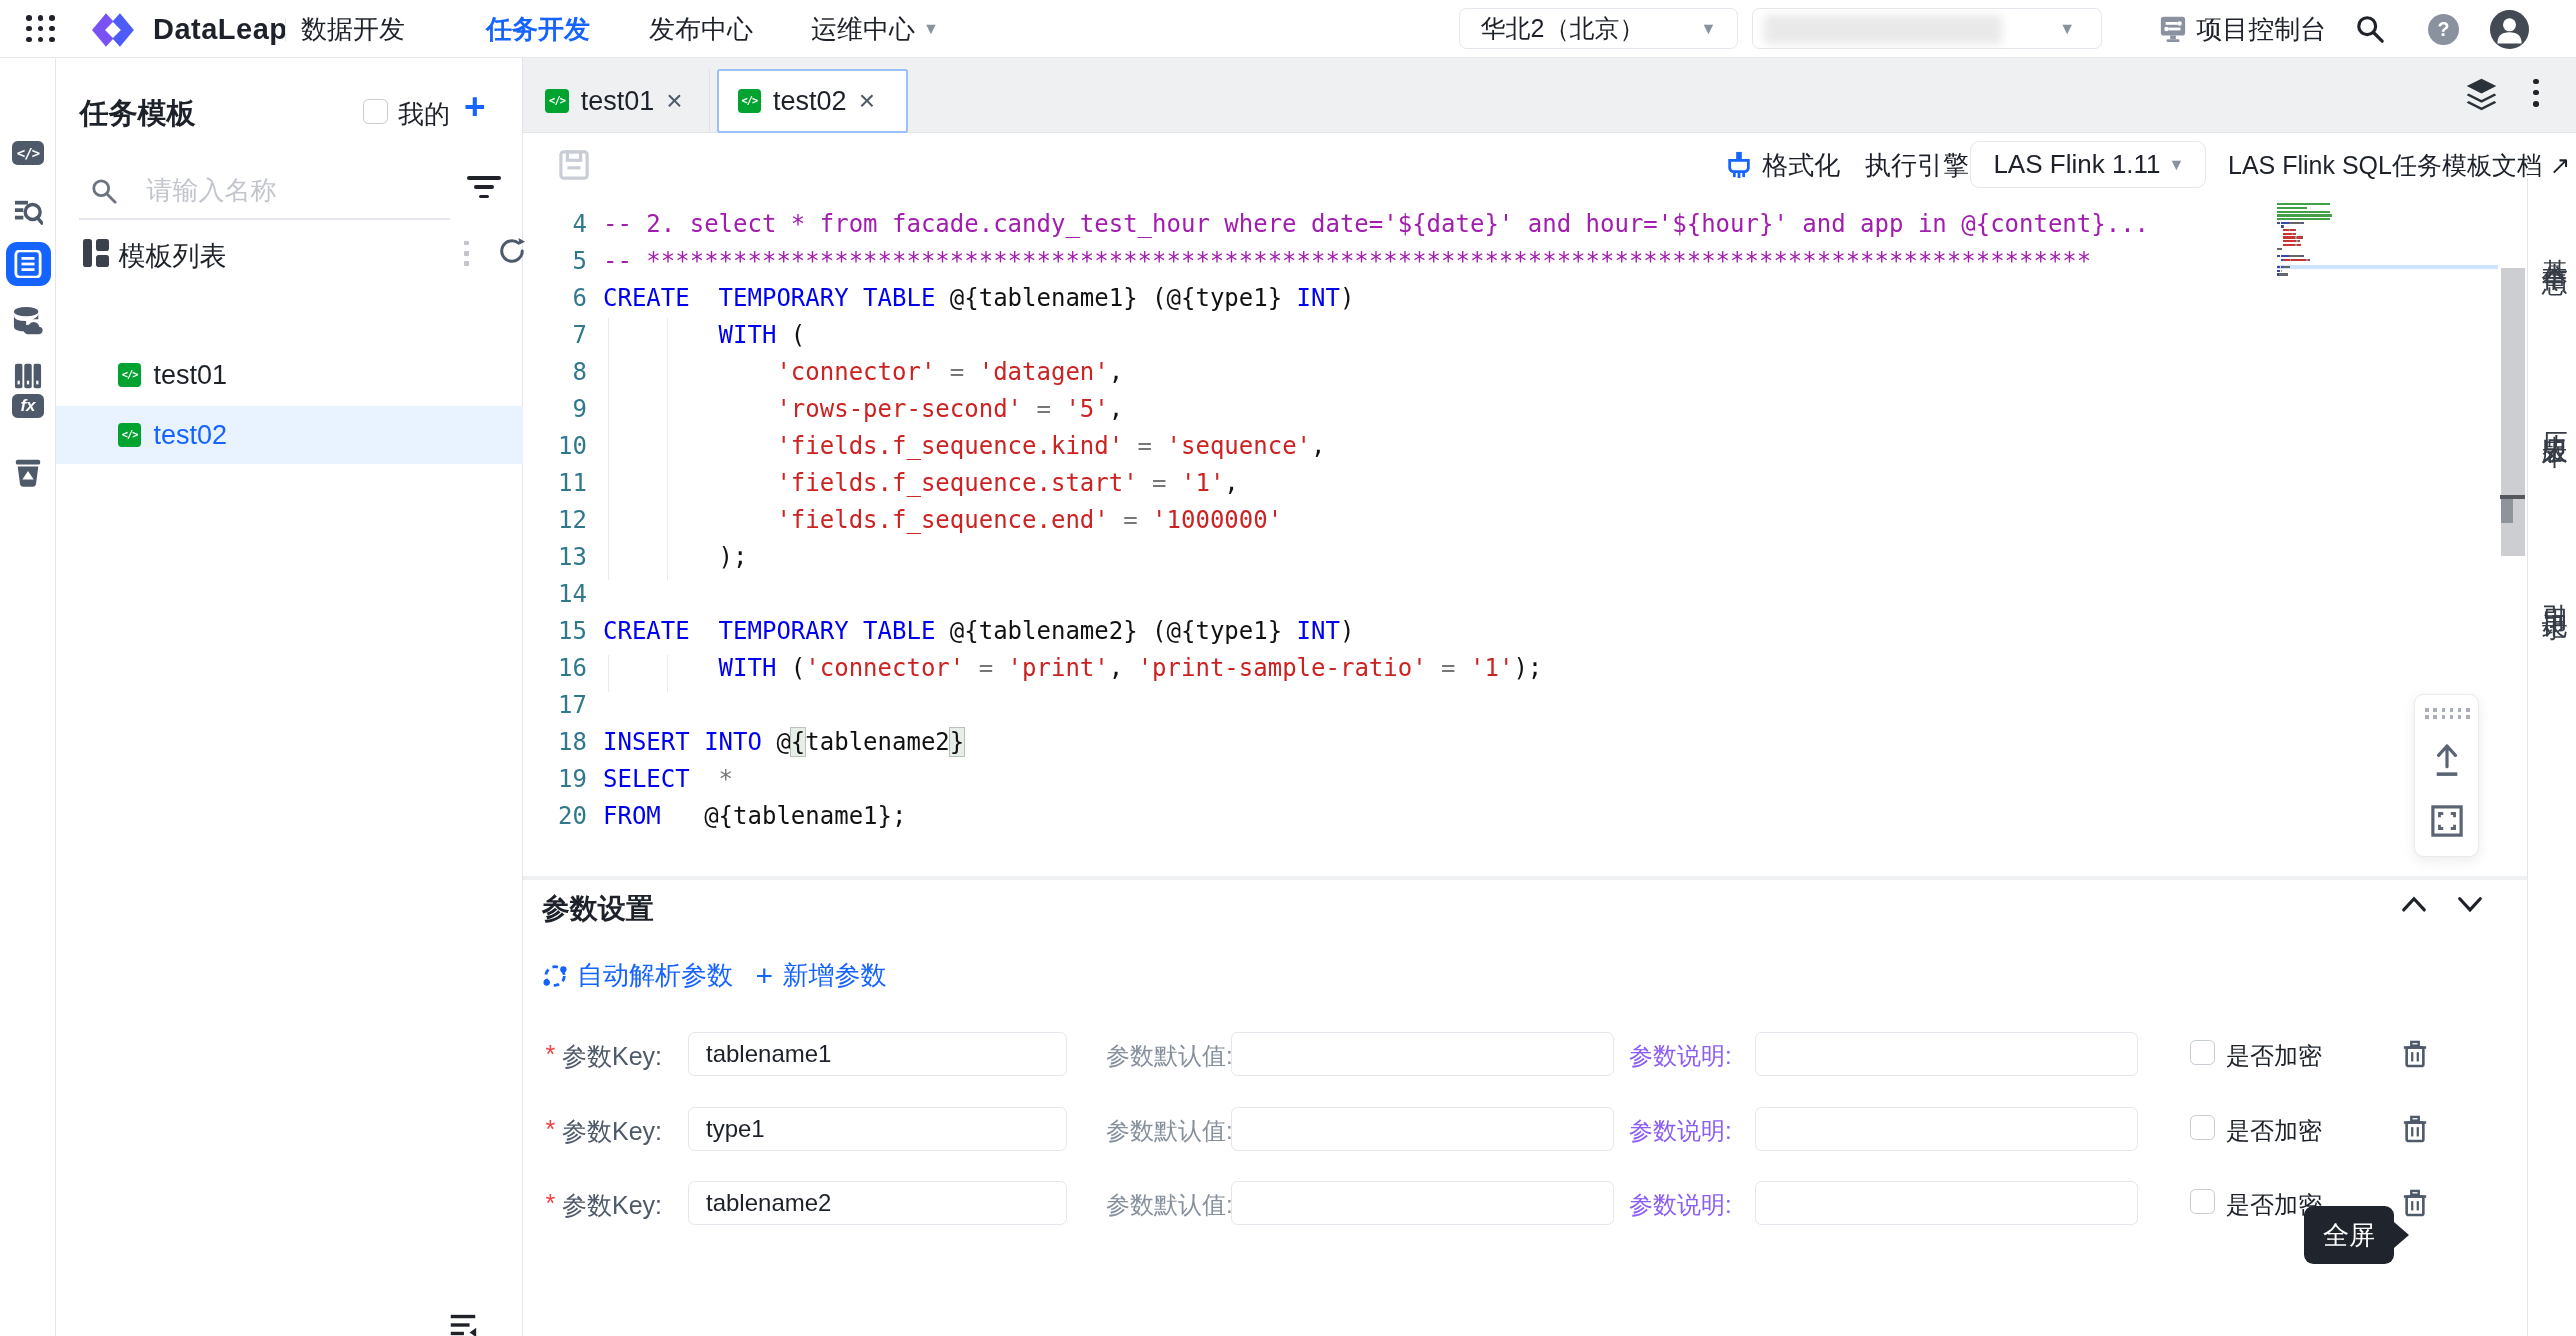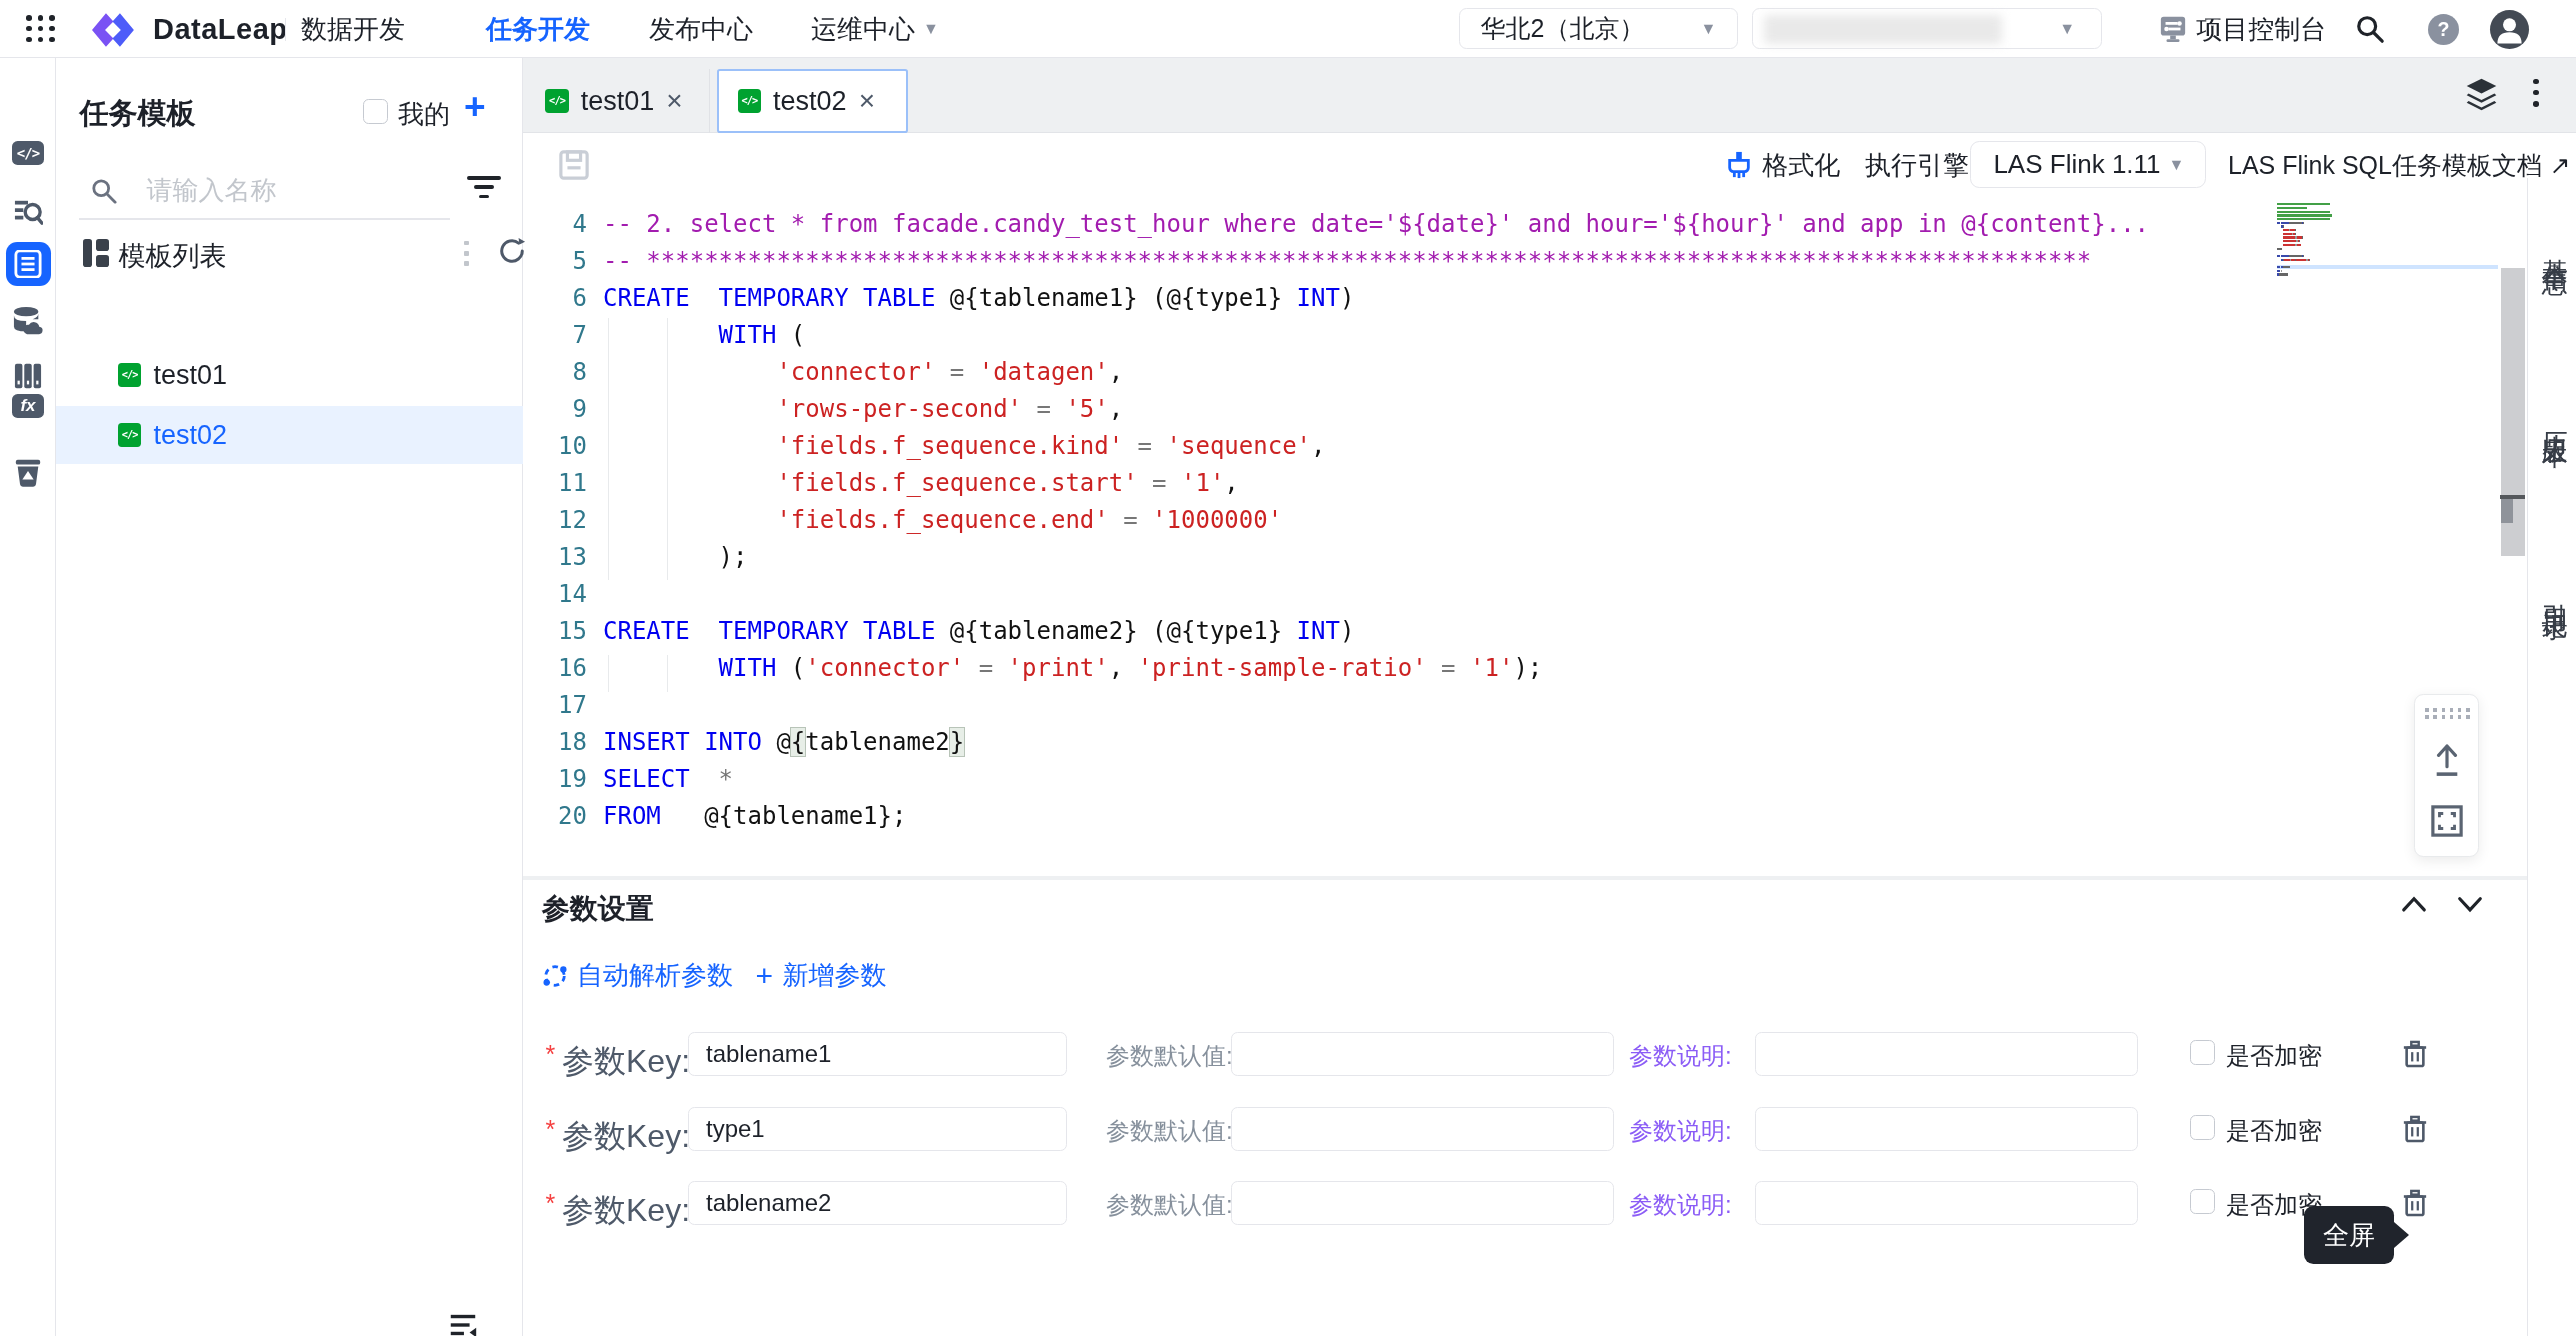--- a/index.html
+++ b/index.html
@@ -125,21 +125,21 @@
   .params { position:absolute; left:523px; top:880px; width:2004px; height:457px; background:#fff; }
   .params-title { position:absolute; left:18.7px; top:10.3px; font-size:28px; font-weight:600; }
   .chev { position:absolute; top:15px; cursor:pointer; }
   .chev-up { left:1877px; } .chev-down { left:1933px; }
   .params-links { position:absolute; left:18.7px; top:77px; height:37px; display:flex; align-items:center; gap:1px; color:#1664ff; }
   .plink { display:flex; align-items:center; gap:9.3px; font-size:26px; color:#1664ff; cursor:pointer; }
   .plink .plus { font-size:30px; font-weight:500; }
   .gap28 { width:20.6px; }
   .param-row { position:absolute; left:0; width:2004px; height:44px; }
   .p-star { position:absolute; left:22.4px; top:7.5px; color:#f53f3f; font-size:25px; }
-  .p-key-label { position:absolute; left:39px; top:7.5px; font-size:32px; color:#4e5969; }
+  .p-key-label { position:absolute; left:39px; top:7.5px; font-size:25px; color:#4e5969; }
   .p-input { position:absolute; top:0; height:44px; border:0.9px solid #e5e6eb; border-radius:6.5px; background:#fff;
     font-size:24px; color:#1d2129; padding:0 17px; outline:none; font-family:"Liberation Sans",sans-serif; }
   .p-in-key { left:165px; width:379px; }
   .p-def-label { position:absolute; left:560px; top:7.5px; font-size:24px; color:#86909c;margin-left:23px; }
   .p-in-def { left:708px; width:383px; }
   .p-desc-label { position:absolute; left:1106px; top:7.5px; font-size:24px; color:#8b5cf6; }
   .p-in-desc { left:1232px; width:383px; }
   .p-check { position:absolute; left:1667px; top:8.4px; width:25px; height:25px; border:1.9px solid #c6cad1; border-radius:5.6px; background:#fff; cursor:pointer; }
   .p-enc-label { position:absolute; left:1703px; top:7.5px; font-size:24px; color:#1d2129; }
   .p-trash { position:absolute; left:1879px; top:7.5px; cursor:pointer; }

